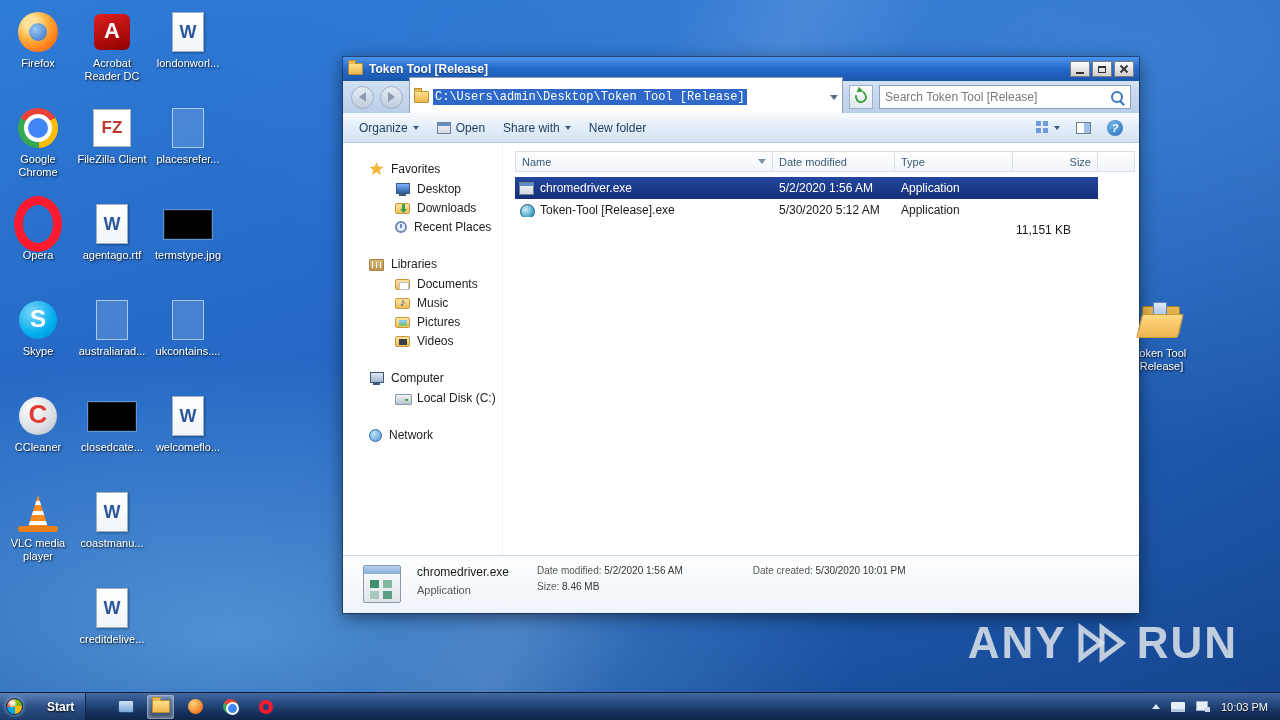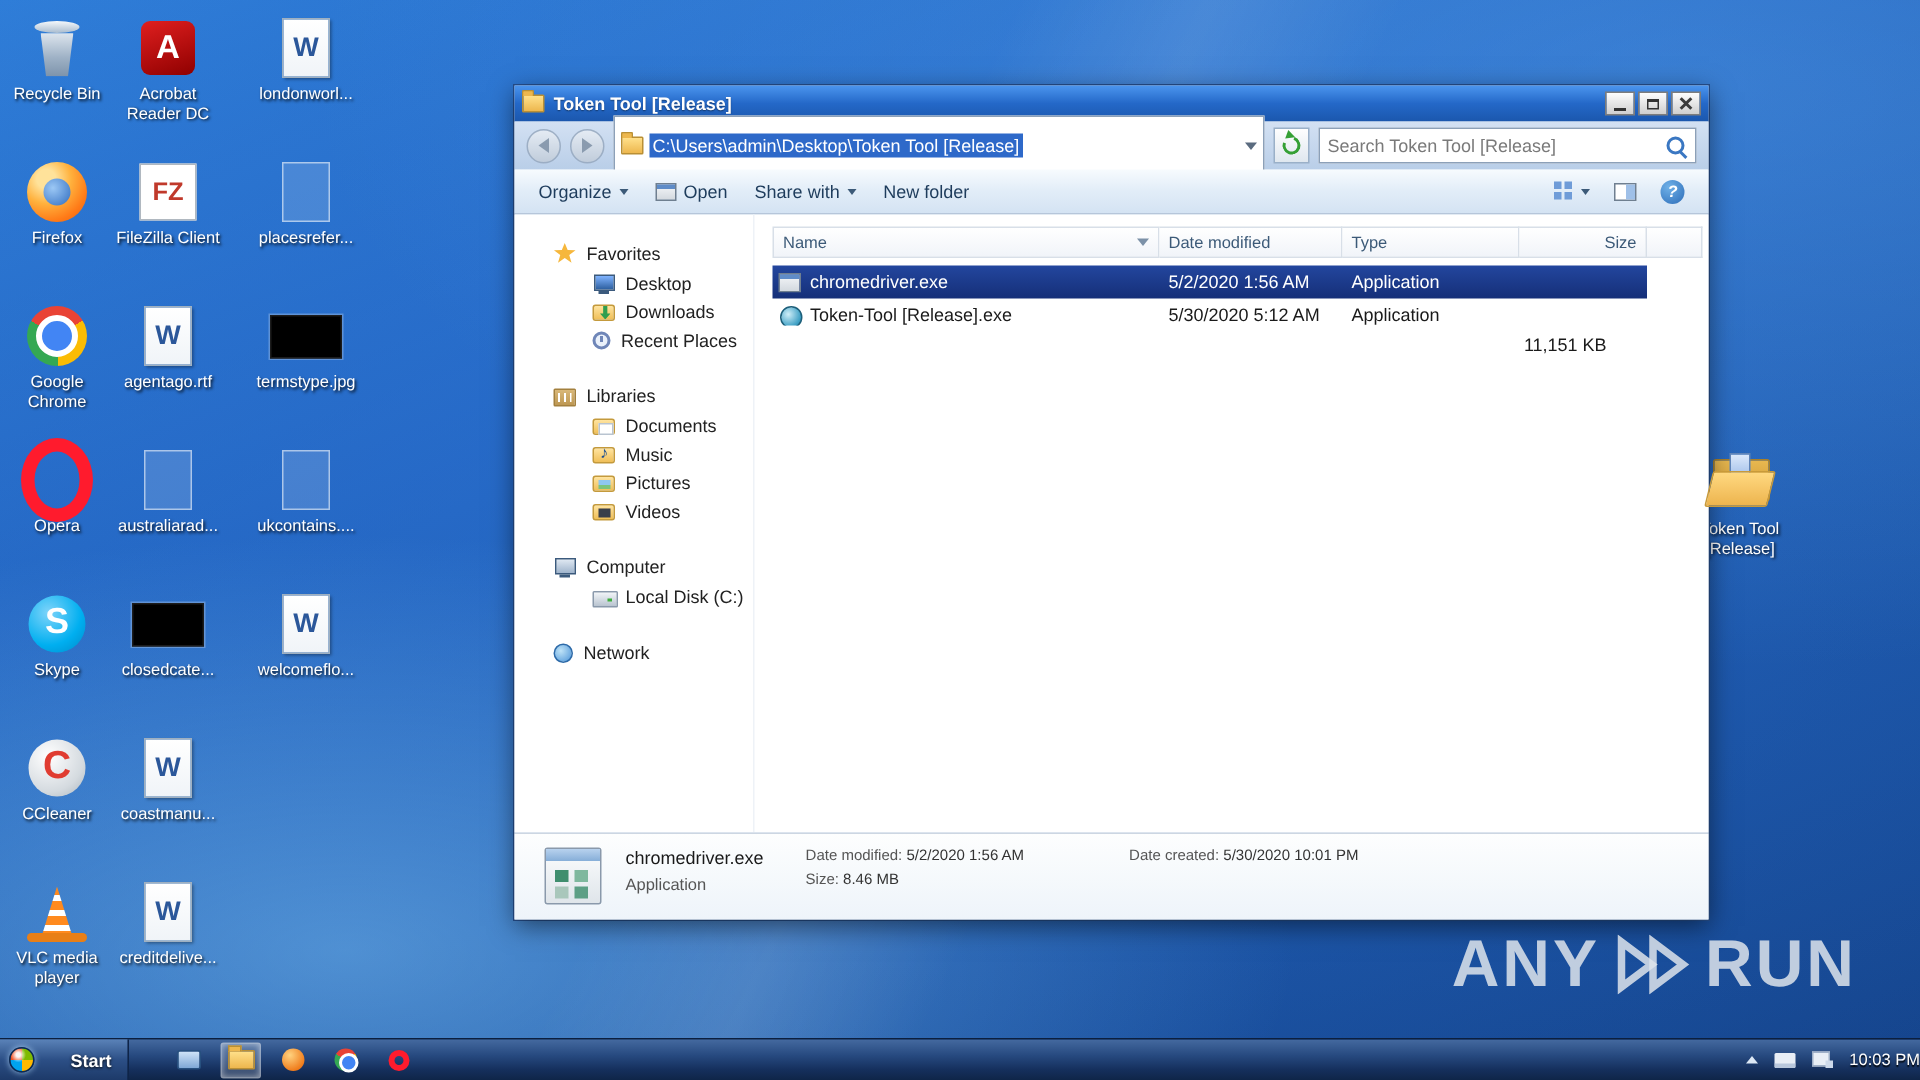--- a/index.html
+++ b/index.html
@@ -10,21 +10,21 @@
     background:
       linear-gradient(115deg, transparent 42%, rgba(255,255,255,.10) 50%, transparent 58%),
       radial-gradient(120% 90% at 88% 8%, rgba(110,185,255,.30), transparent 60%),
       radial-gradient(90% 70% at 18% 88%, rgba(140,210,255,.45), transparent 55%),
       radial-gradient(140% 110% at 50% 45%, rgba(45,115,215,.55), transparent 75%),
       linear-gradient(160deg,#2f7fd8 0%,#2264bd 35%,#18509f 65%,#123e82 100%);
   }
 
   
   .icon-col { position:absolute; top:6px; display:flex; flex-direction:column; }
-  #col1 { left:2px; } #col2 { left:76px; } #col3 { left:152px;margin-left:16px; }
+  #col1 { left:2px; } #col2 { left:76px; } #col3 { left:152px; }
   .desk-icon { width:72px; height:96px; display:flex; flex-direction:column; align-items:center; padding-top:4px; cursor:pointer; }
   .dlabel { margin-top:3px; font-size:11px; color:#fff; text-align:center;
     text-shadow:1px 1px 2px rgba(0,0,0,.9); line-height:1.15; max-width:72px; word-wrap:break-word; }
   .right-icon { position:absolute; left:1124px; top:296px; }
 
   .dicon { width:48px; height:44px; position:relative; display:flex; align-items:center; justify-content:center; }
   .dicon::before, .dicon::after { pointer-events:none; }
 
   .dicon[data-icon="recycle-bin"]::before { content:""; width:26px; height:32px; margin-top:6px;
     background:linear-gradient(180deg,#e9eff5,#9fb2c6 60%,#7d93ab);
@@ -105,21 +105,21 @@
   .g-close::before { transform:rotate(45deg); } .g-close::after { transform:rotate(-45deg); }
 
   .addrrow { height:32px; background:linear-gradient(180deg,#d3e1f3,#b9cee8); display:flex; align-items:center;
     padding:0 8px; gap:6px; flex:0 0 auto; }
   .navbtn { width:23px; height:23px; border-radius:50%; background:linear-gradient(180deg,#eaeff5,#c2ccd8);
     border:1px solid #93a5bb; display:flex; align-items:center; justify-content:center; opacity:.8; cursor:pointer; flex:0 0 auto; }
   .arr-l { border-top:5px solid transparent; border-bottom:5px solid transparent; border-right:7px solid #7c8da0; }
   .arr-r { border-top:5px solid transparent; border-bottom:5px solid transparent; border-left:7px solid #7c8da0; }
 
   .addr { flex:0 0 434px; height:40px; background:#fff; border:1px solid #8ca0b8; display:flex; align-items:center;
-    padding:0 4px; gap:4px; cursor:text; }
+    padding:0 4px; gap:4px; cursor:text;font-family:Liberation Mono, monospace; }
   .mini-folder { width:15px; height:12px; position:relative; flex:0 0 auto;
     background:linear-gradient(#ffe08a,#edb74e); border:1px solid #b98f35; border-radius:1px; }
   .mini-folder::before { content:""; position:absolute; left:-1px; top:-4px; width:6px; height:3px;
     background:#edb74e; border:1px solid #b98f35; border-bottom:none; border-radius:1px 1px 0 0; }
   .addrtext { font-size:12px; background:#2e69c9; color:#fff; padding:1px 2px; white-space:nowrap; overflow:hidden; }
   .dd-arrow { margin-left:auto; border-left:4px solid transparent; border-right:4px solid transparent;
     border-top:5px solid #5a6b7f; cursor:pointer; }
 
   .refbtn { width:24px; height:24px; background:linear-gradient(#fefefe,#dfe7ef); border:1px solid #9ab0c8;
     display:flex; align-items:center; justify-content:center; cursor:pointer; flex:0 0 auto; }
@@ -247,39 +247,35 @@
   .ti-window { width:16px; height:13px; background:linear-gradient(#cfe4f8,#7fa8d6); border:1px solid #27507f; border-radius:2px; }
   .ti-folder { width:18px; height:13px; background:linear-gradient(#ffe08a,#edb74e); border:1px solid #b98f35; border-radius:1px; position:relative; }
   .ti-folder::before { content:""; position:absolute; left:-1px; top:-4px; width:7px; height:3px; background:#edb74e;
     border:1px solid #b98f35; border-bottom:none; }
   .ti-orange { width:15px; height:15px; border-radius:50%; background:radial-gradient(circle at 35% 30%,#ffd27f,#f07f1f 70%,#d45f10); }
   .ti-chrome { width:15px; height:15px; border-radius:50%; position:relative;
     background:conic-gradient(from -60deg,#e94335 0 33%,#fbbc04 0 66%,#34a853 0); }
   .ti-chrome::after { content:""; position:absolute; left:3px; top:3px; width:9px; height:9px; border-radius:50%;
     background:#4285f4; border:2px solid #fff; }
   .ti-opera { width:14px; height:14px; border-radius:50%; border:4px solid #ff1b2d; }
-  .tray { margin-left:auto; display:flex; align-items:center; gap:11px; padding-right:0; }
+  .tray { margin-left:auto; display:flex; align-items:center; gap:11px; padding-right:12px; }
   .tr-up { border-left:4px solid transparent; border-right:4px solid transparent; border-bottom:5px solid #dce8f5; cursor:pointer; }
   .tr-kbd { width:14px; height:10px; background:#e8eef6; border-radius:1px; box-shadow:inset 0 -3px 0 #b9c8dd; cursor:pointer; }
   .tr-net { width:14px; height:11px; position:relative; cursor:pointer; }
   .tr-net::before { content:""; position:absolute; left:0; top:0; width:10px; height:8px; background:#e8eef6; border:1px solid #9fb0c8; }
   .tr-net::after { content:""; position:absolute; right:0; bottom:0; width:5px; height:5px; background:#cdd9ea; }
   .clock { font-size:11px; color:#fff; text-shadow:0 1px 1px #000; cursor:pointer; }
 </style>
 </head>
 <body>
 
 <div class="stage">
 
   <div class="icon-col" id="col1">
     <div class="desk-icon">
-      <div class="dicon" data-icon="recycle-bin"></div>
-      <div class="dlabel">Recycle Bin</div>
-    </div>
-    <div class="desk-icon">
       <div class="dicon" data-icon="firefox"></div>
       <div class="dlabel">Firefox</div>
     </div>
     <div class="desk-icon">
       <div class="dicon" data-icon="chrome"></div>
       <div class="dlabel">Google Chrome</div>
     </div>
     <div class="desk-icon">
       <div class="dicon" data-icon="opera"></div>
       <div class="dlabel">Opera</div>

